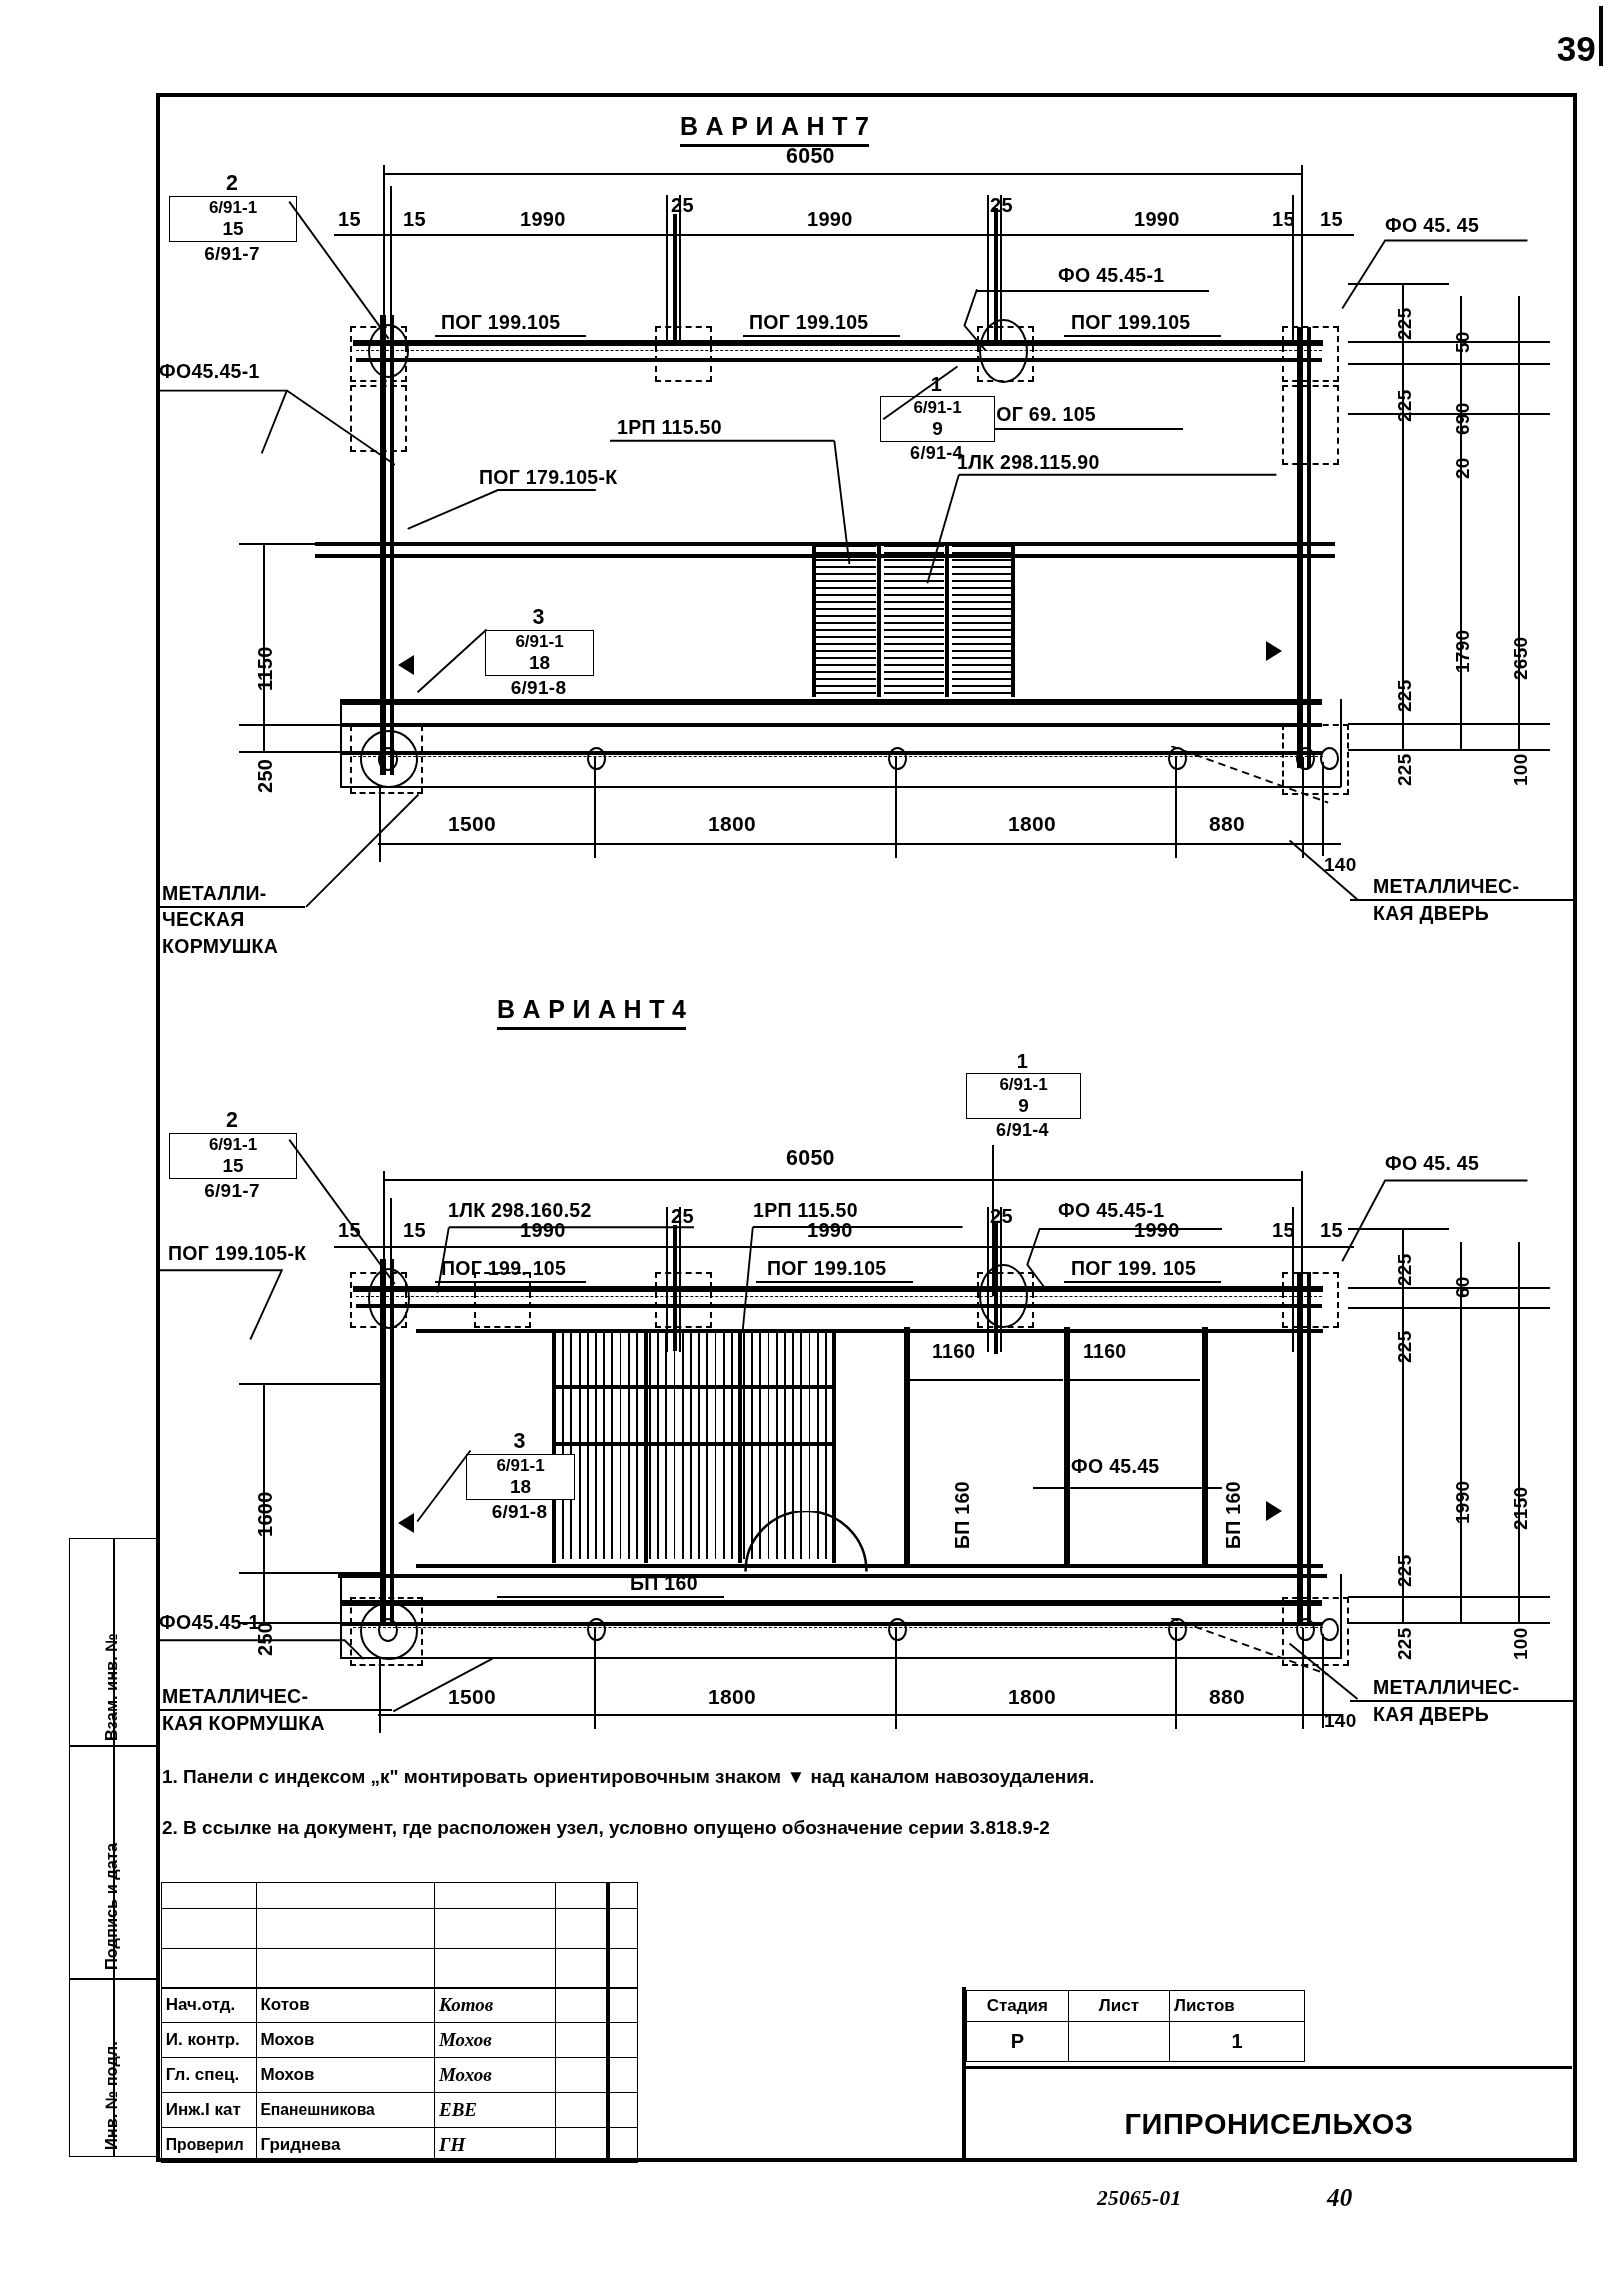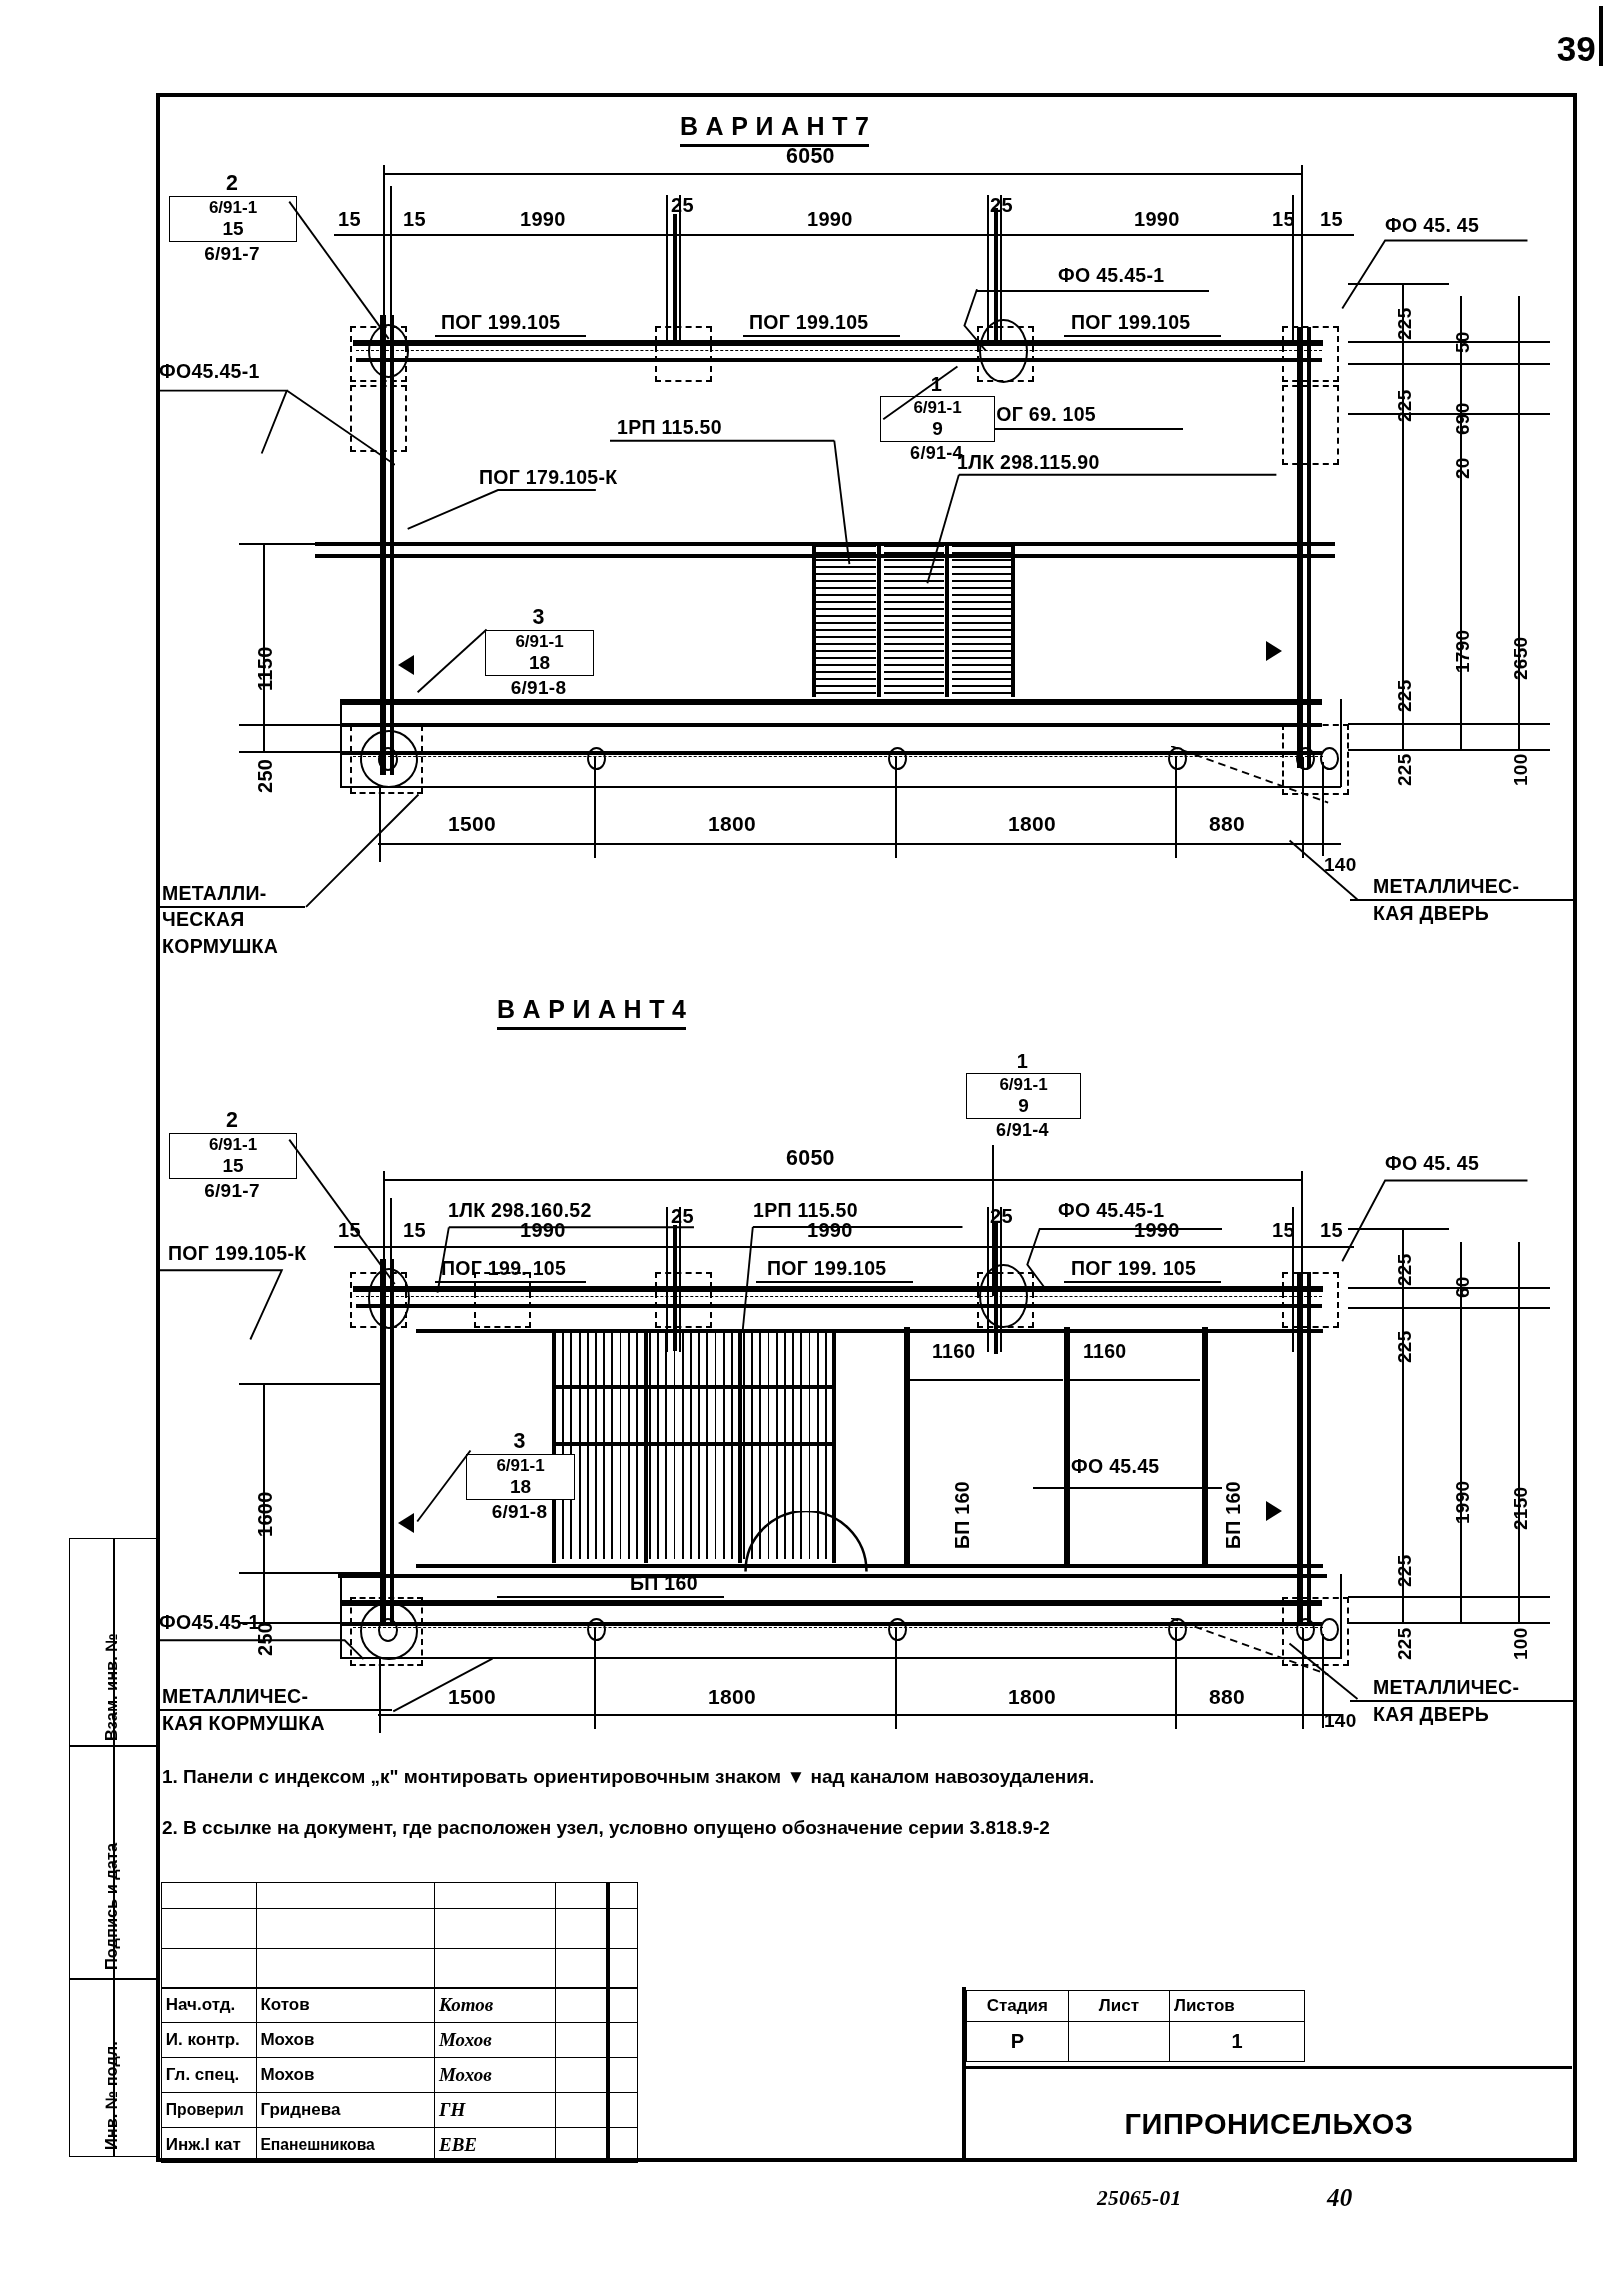--- a/index.html
+++ b/index.html
@@ -551,29 +551,29 @@
         <td><span class="sig">Мохов</span></td>
         <td></td>
       </tr>
       <tr>
         <td style="height:34px;">Гл. спец.</td>
         <td>Мохов</td>
         <td><span class="sig">Мохов</span></td>
         <td></td>
       </tr>
       <tr>
+        <td style="height:34px;">Инж.I кат</td>
+        <td style="font-size:15.7px;">Епанешникова</td>
+        <td><span class="sig">ЕВЕ</span></td>
+        <td></td>
+      </tr>
+      <tr>
         <td style="height:34px;font-size:15.7px;">Проверил</td>
         <td>Гриднева</td>
         <td><span class="sig">ГН</span></td>
-        <td></td>
-      </tr>
-      <tr>
-        <td style="height:34px;">Инж.I кат</td>
-        <td style="font-size:15.7px;">Епанешникова</td>
-        <td><span class="sig">ЕВЕ</span></td>
         <td></td>
       </tr>
     </tbody>
       </table>
   </div>
 
 
   <div class="abs v5" style="left:801px;top:105px;height:171px;"></div>
   <div class="abs v5" style="left:445px;top:0;height:276px;"></div>
 

